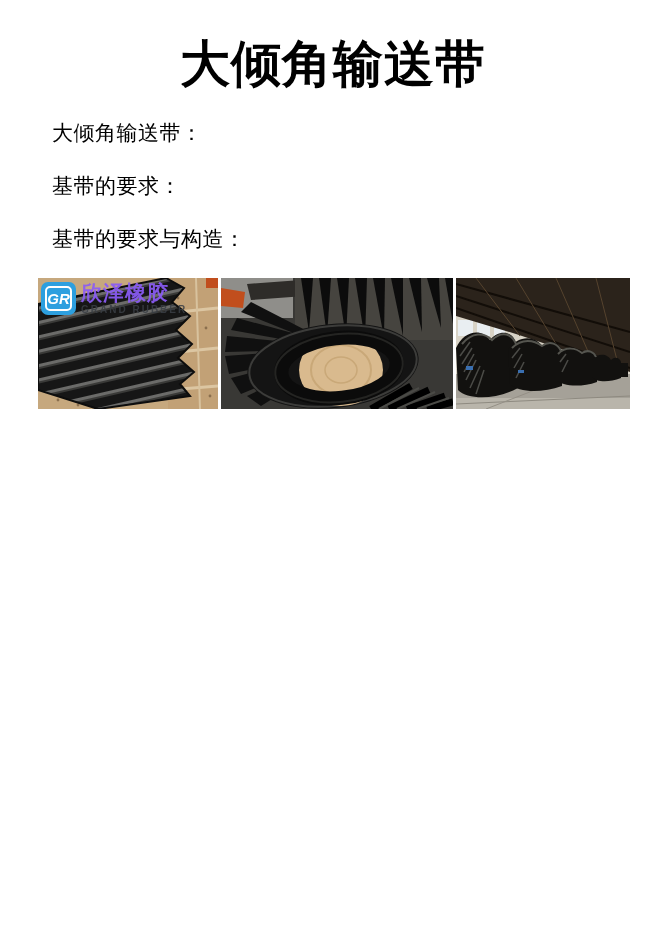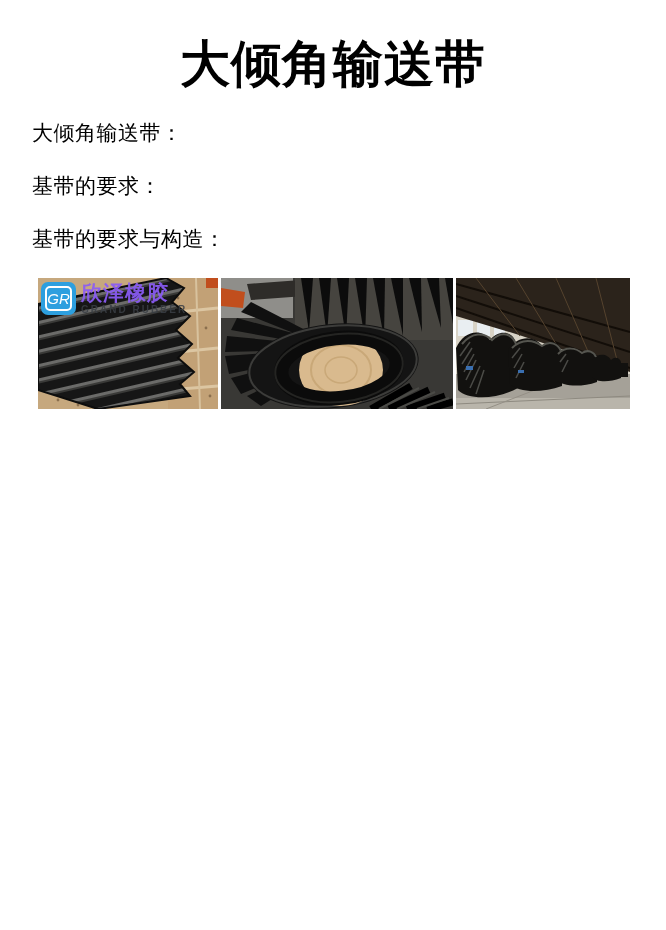--- a/index.html
+++ b/index.html
@@ -13,21 +13,21 @@
 
   .doc-title {
     margin: 35px 0 18px 0;
     font-size: 50px;
     line-height: 58px;
     font-weight: bold;
     text-align: center;
     letter-spacing: 1px;
   }
 
-  .content { padding: 0 32px; }
+  .content { padding: 0 52px; }
   .content p {
     margin: 26px 0;
     font-size: 21px;
     line-height: 27px;
     letter-spacing: 0.5px;
     text-align: justify;
     word-break: break-all;
   }
 
   .gallery {
@@ -53,21 +53,21 @@
     border-radius: 7px;
     display: flex; align-items: center; justify-content: center;
     box-sizing: border-box;
     border: 2px solid #2d9fdf;
   }
   .wm-badge-inner {
     width: 27px; height: 25px;
     border: 2px solid #ffffff;
     border-radius: 5px;
     color: #ffffff;
-    font-weight: normal;
+    font-weight: bold;
     font-style: italic;
     font-size: 15px;
     line-height: 21px;
     text-align: center;
     box-sizing: border-box;
   }
   .wm-text { margin-left: 5px; }
   .wm-cn {
     color: #8b5cf6;
     font-size: 21px;

